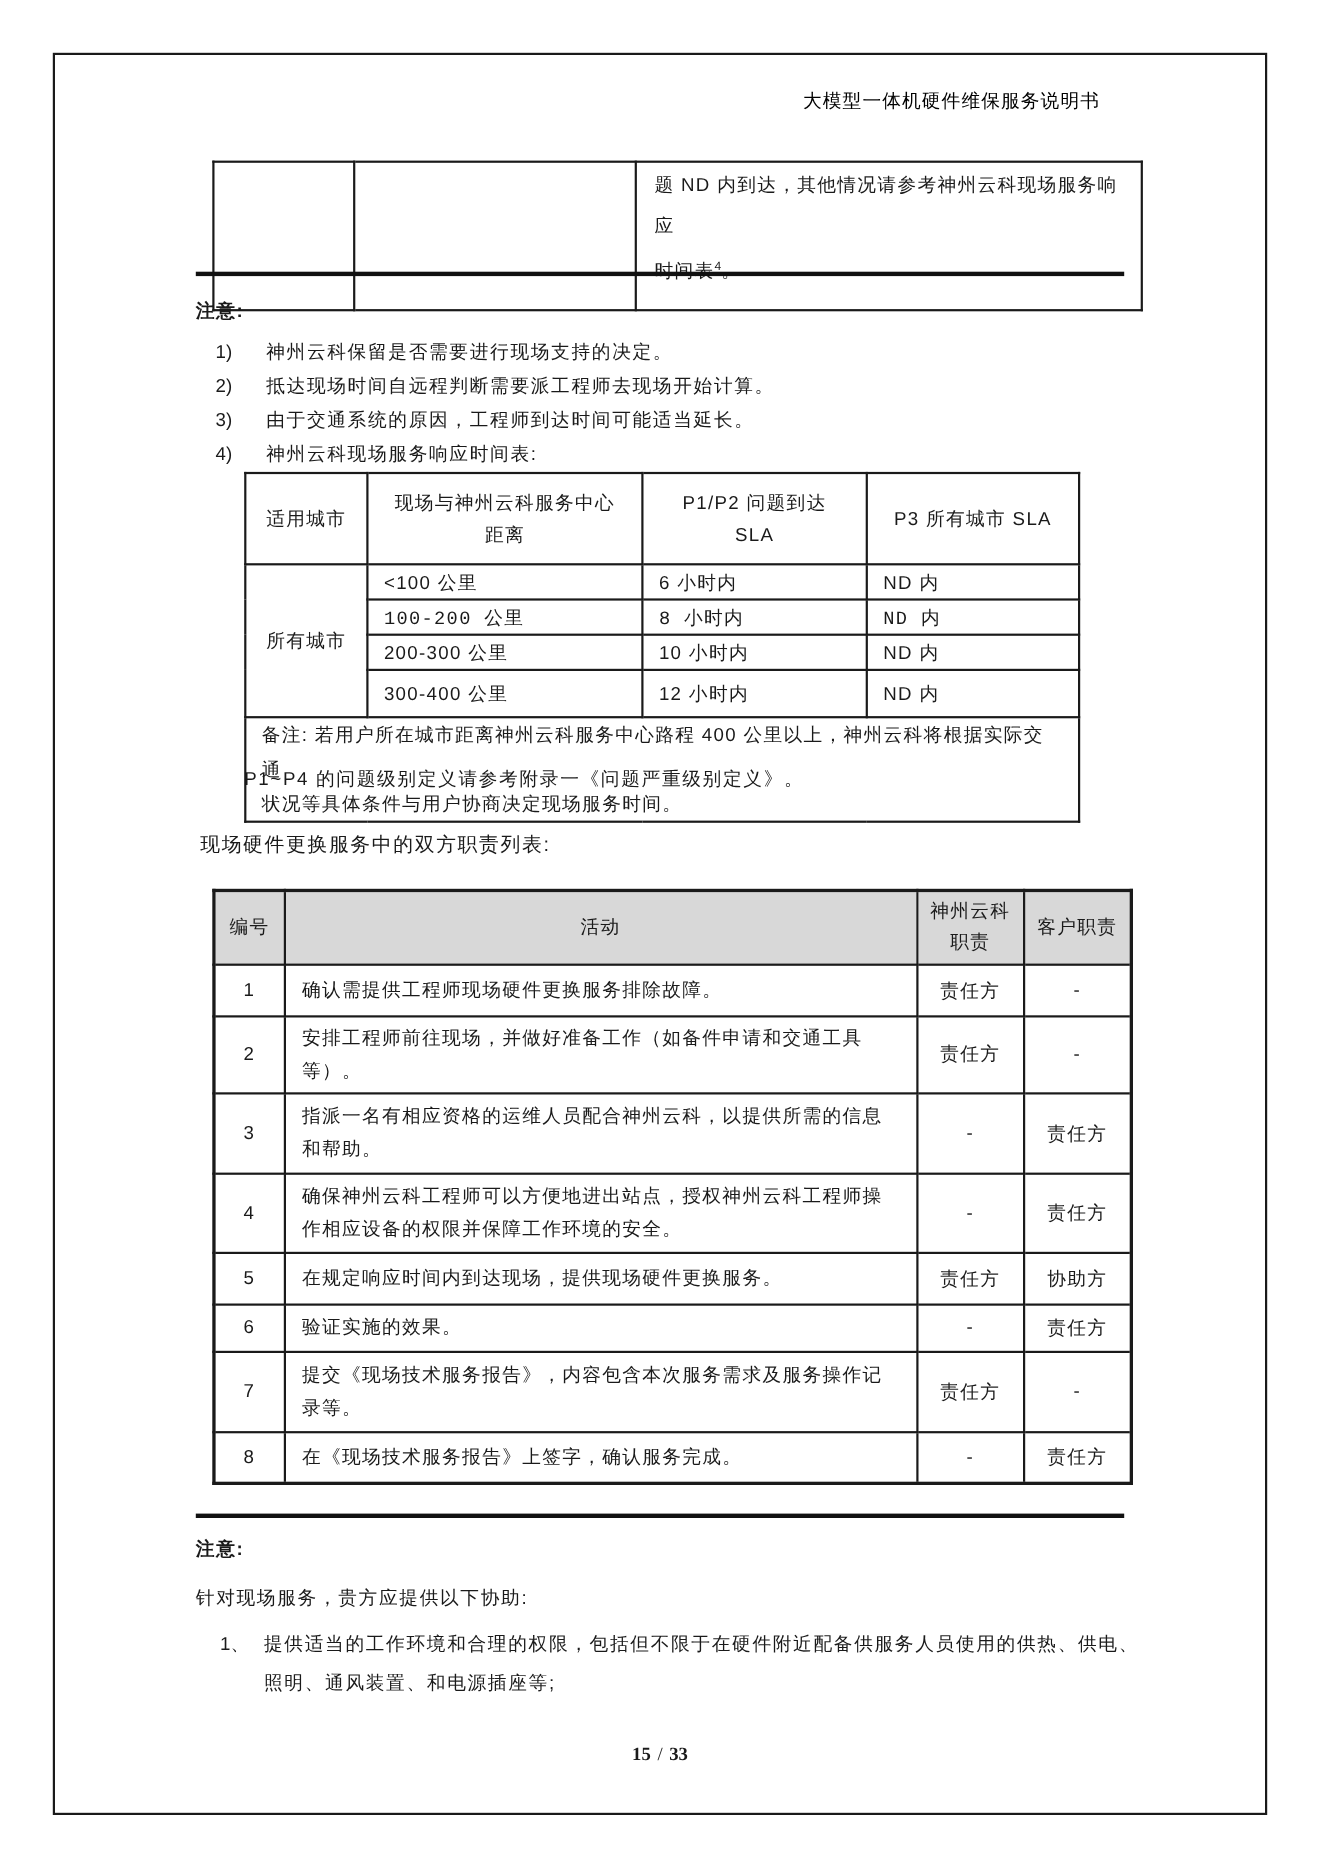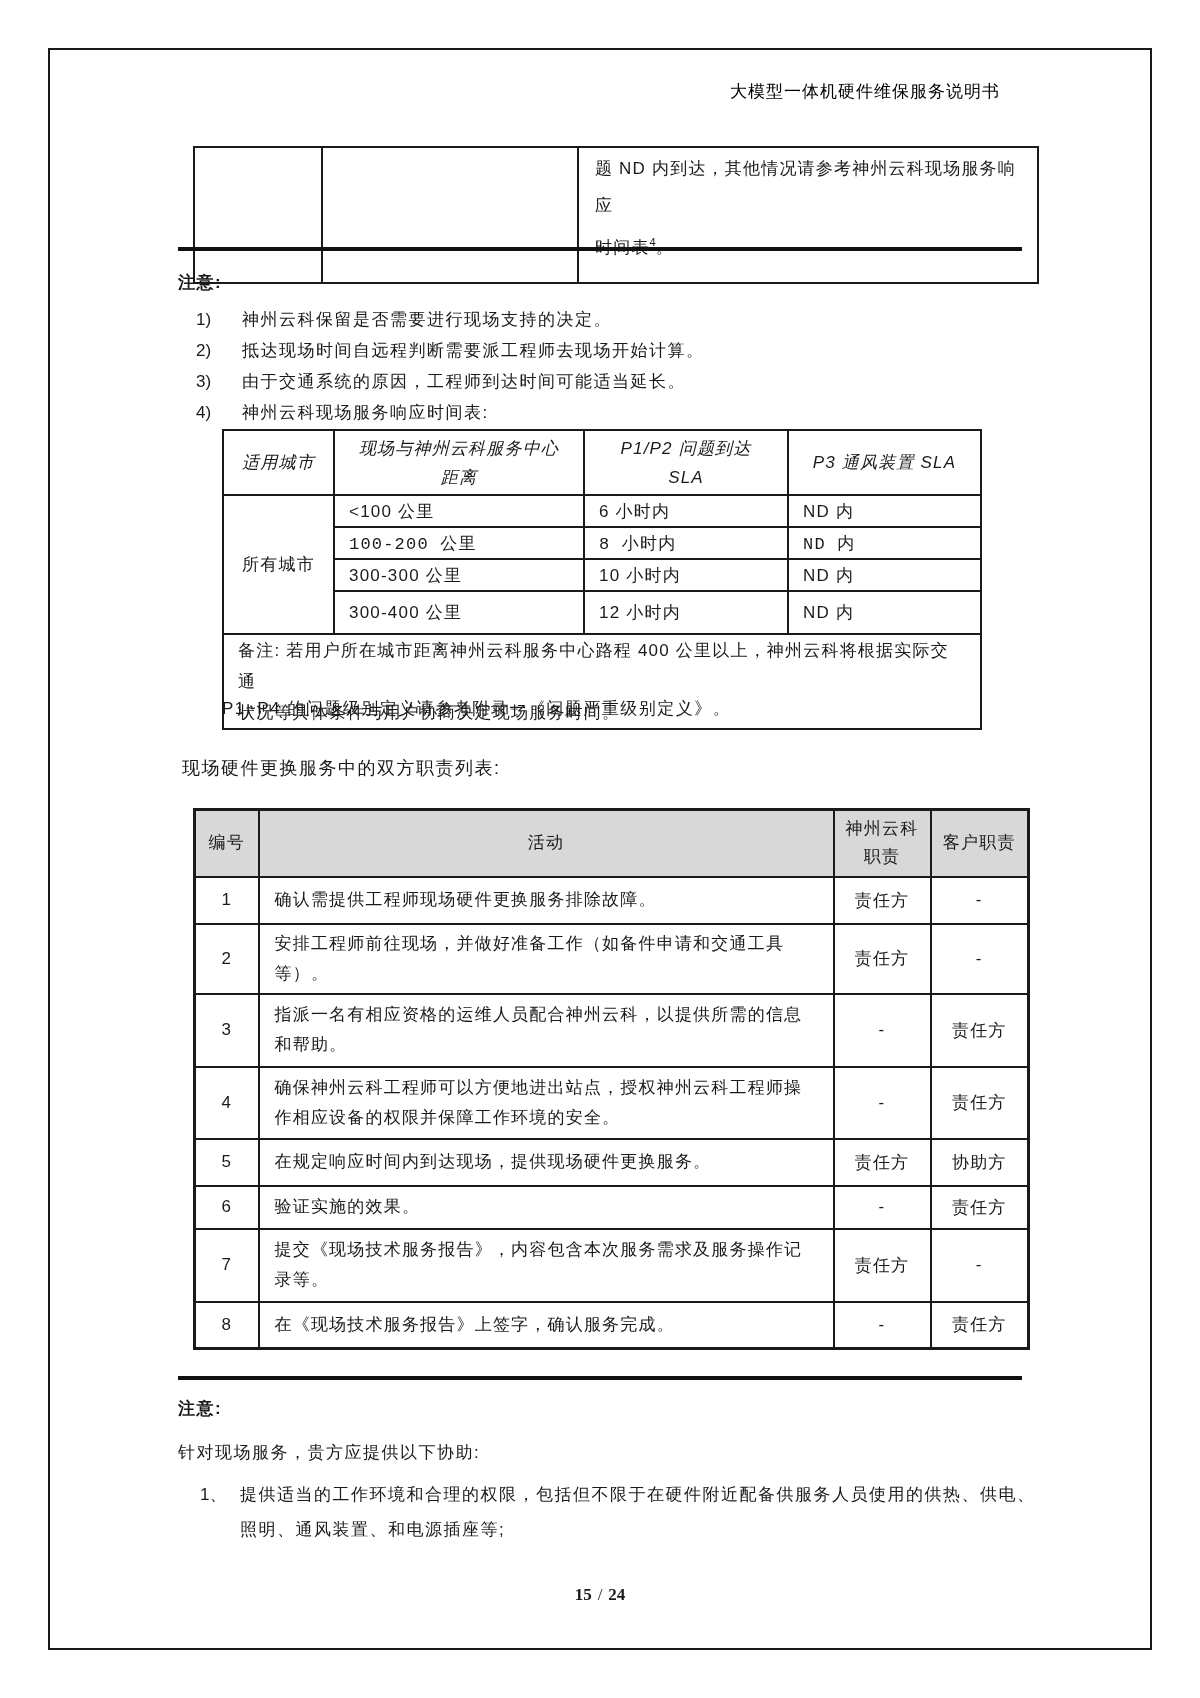--- a/index.html
+++ b/index.html
@@ -108,41 +108,41 @@
 </div>
 
 <table class="tbl sla" style="left:222px; top:429px; width:758px;">
   <colgroup>
       <col style="width:111px">
       <col style="width:250px">
       <col style="width:204px">
       <col style="width:193px">
     </colgroup>
   <tbody>
-      <tr style="height:65px;font-style:italic;">
+      <tr style="height:83px;">
     <th class="preline">适用城市</th>
     <th class="preline">现场与神州云科服务中心
 距离</th>
     <th class="preline">P1/P2 问题到达
 SLA</th>
-    <th class="preline">P3 通风装置 SLA</th>
+    <th class="preline">P3 所有城市 SLA</th>
   </tr>
   <tr style="height:32px;">
     <td class="city-cell" rowspan="4">所有城市</td>
     <td>&lt;100 公里</td>
     <td>6 小时内</td>
     <td>ND 内</td>
   </tr>
   <tr style="height:32px;font-family:Liberation Mono, monospace;">
     <td>100-200 公里</td>
     <td>8 小时内</td>
     <td>ND 内</td>
   </tr>
   <tr style="height:32px;">
-    <td>300-300 公里</td>
+    <td>200-300 公里</td>
     <td>10 小时内</td>
     <td>ND 内</td>
   </tr>
   <tr style="height:43px;">
     <td>300-400 公里</td>
     <td>12 小时内</td>
     <td>ND 内</td>
   </tr>
   <tr style="height:67px;">
     <td class="remark-cell preline" colspan="4">备注: 若用户所在城市距离神州云科服务中心路程 400 公里以上，神州云科将根据实际交通
@@ -228,14 +228,14 @@
 <div class="para" style="left:178px; top:1441px;">针对现场服务，贵方应提供以下协助:</div>
 
 <div class="num-list" style="left:200px; top:1477px;">
   <div class="blist-item">
     <span class="n">1、</span>
     <span class="t">提供适当的工作环境和合理的权限，包括但不限于在硬件附近配备供服务人员使用的供热、供电、照明、通风装置、和电源插座等;</span>
   </div>
 </div>
 
 <div class="doc-footer">
-  <span>15</span><span class="sep">/</span><span>24</span>
+  <span>15</span><span class="sep">/</span><span>33</span>
 </div>
 
 </body></html>

